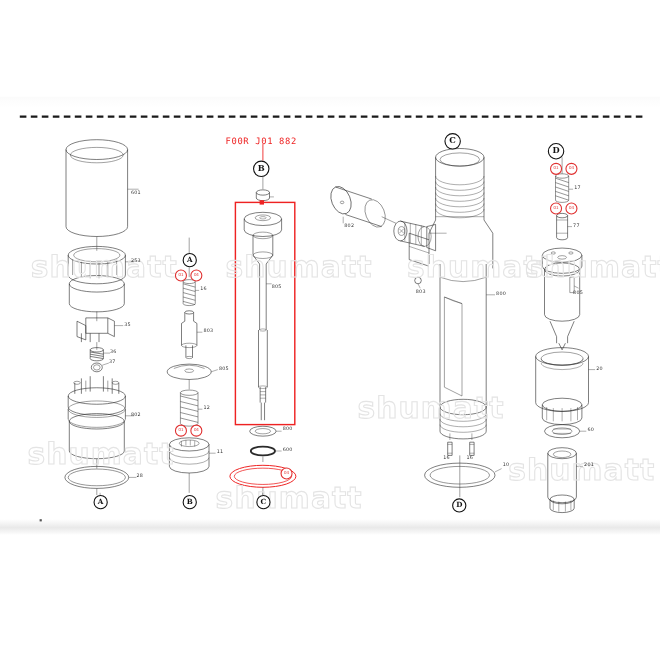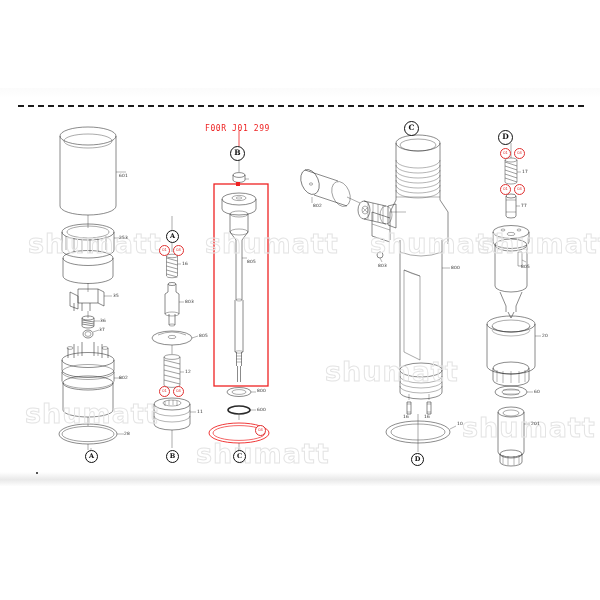--- a/index.html
+++ b/index.html
@@ -329,21 +329,21 @@
 
   <div class="wm outline" style="left:28px;top:228px;">shumatt</div>
   <div class="wm outline" style="left:205px;top:228px;">shumatt</div>
   <div class="wm outline" style="left:370px;top:228px;">shumatt</div>
   <div class="wm outline" style="left:478px;top:228px;">shumatt</div>
   <div class="wm outline" style="left:25px;top:398px;">shumatt</div>
   <div class="wm outline" style="left:325px;top:356px;">shumatt</div>
   <div class="wm outline" style="left:196px;top:438px;">shumatt</div>
   <div class="wm outline" style="left:462px;top:412px;">shumatt</div>
 
-  <div class="redlabel" style="left:205px;top:124px;">F00R J01 299</div>
+  <div class="redlabel" style="left:205px;top:124px;">F00R J01 882</div>
 
   <div class="circ sm" style="left:166px;top:230px;">A</div>
   <div class="circ" style="left:230px;top:146px;">B</div>
   <div class="circ" style="left:404px;top:121px;">C</div>
   <div class="circ" style="left:498px;top:130px;">D</div>
   <div class="circ sm" style="left:85px;top:450px;">A</div>
   <div class="circ sm" style="left:166px;top:450px;">B</div>
   <div class="circ sm" style="left:233px;top:450px;">C</div>
   <div class="circ sm" style="left:411px;top:453px;">D</div>
 

